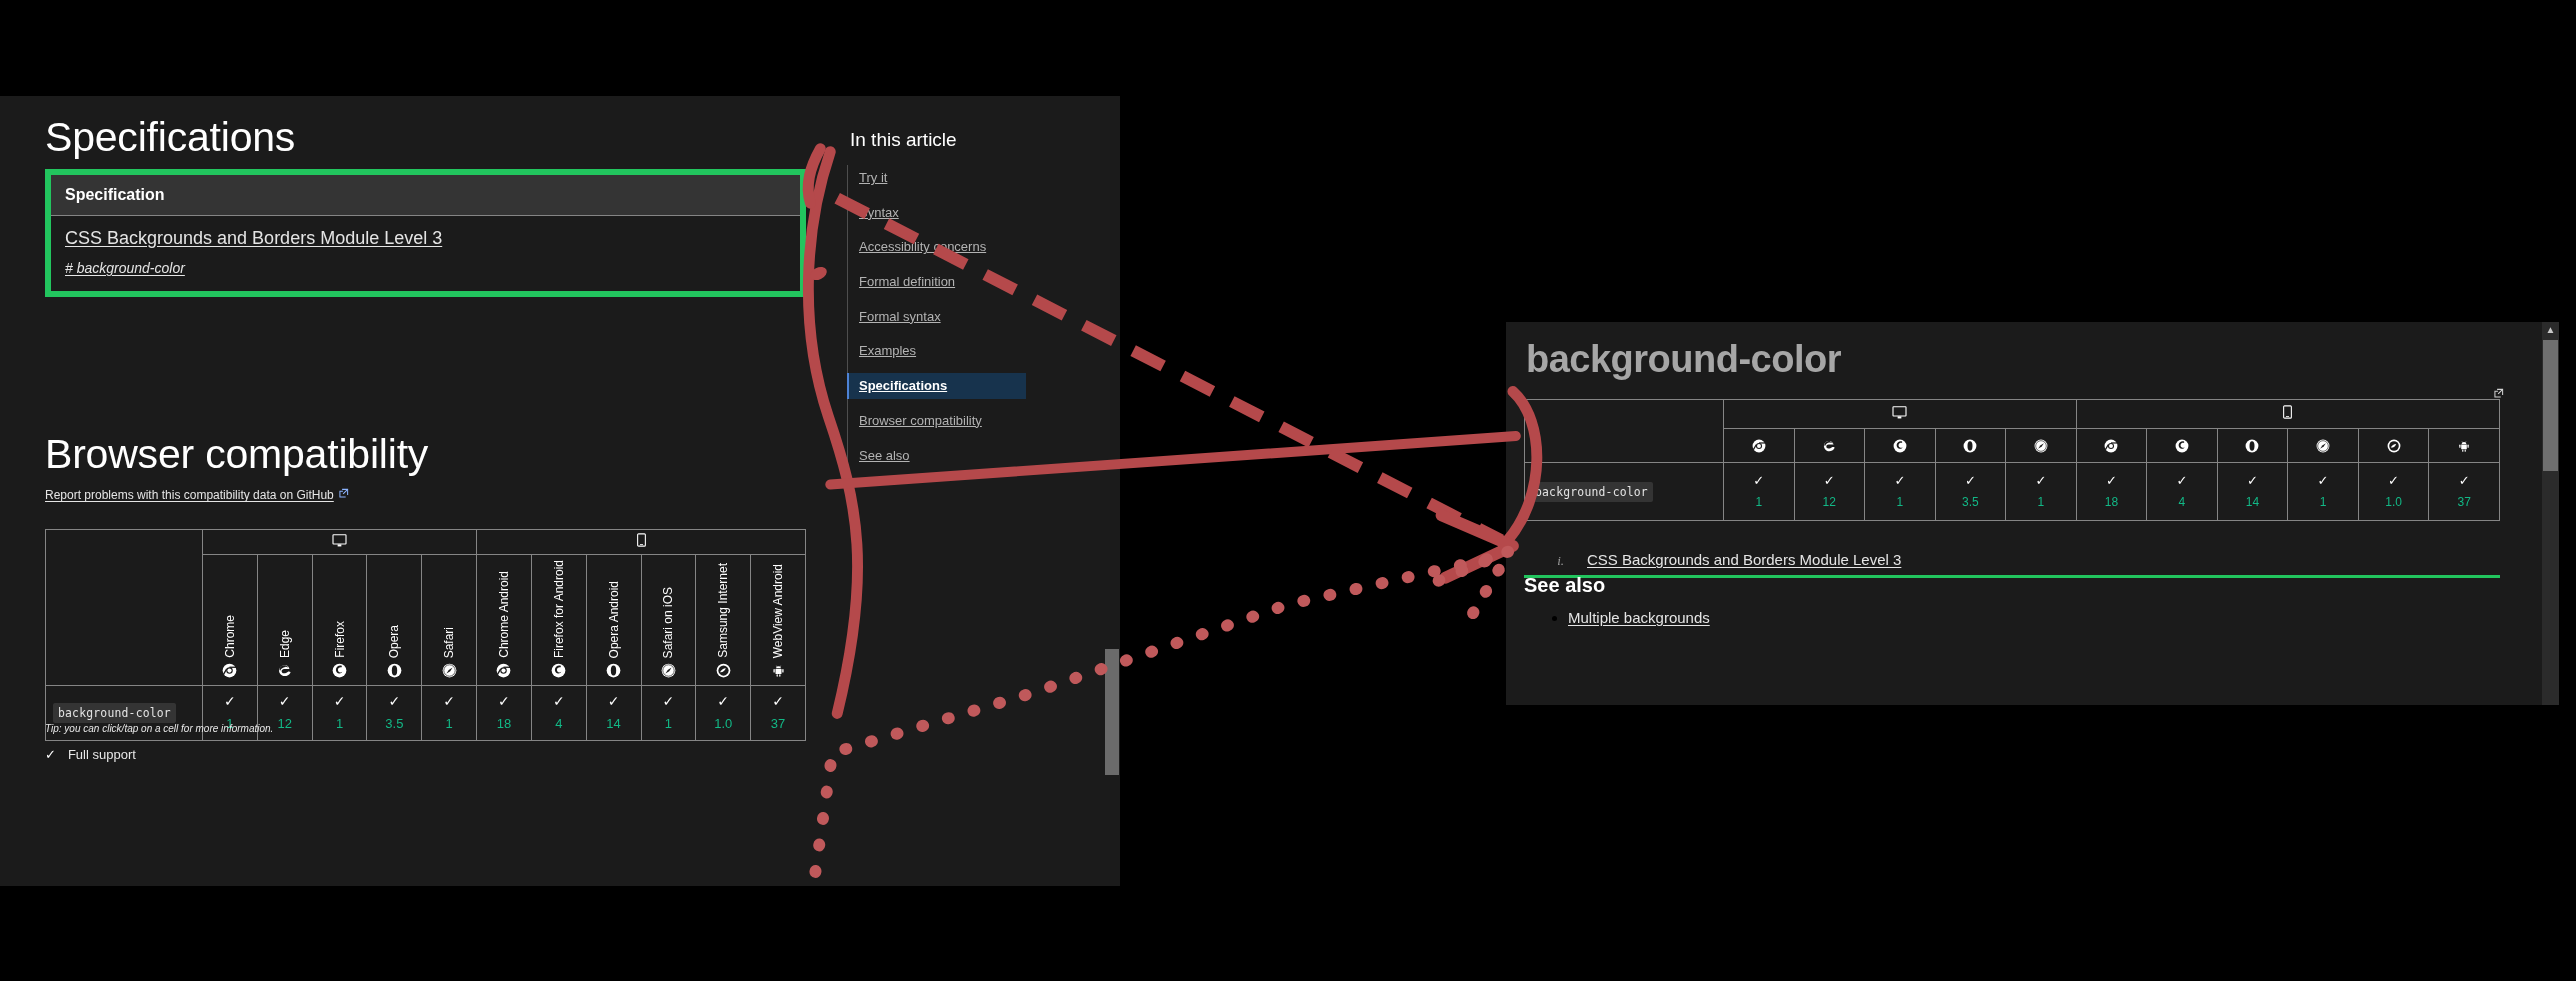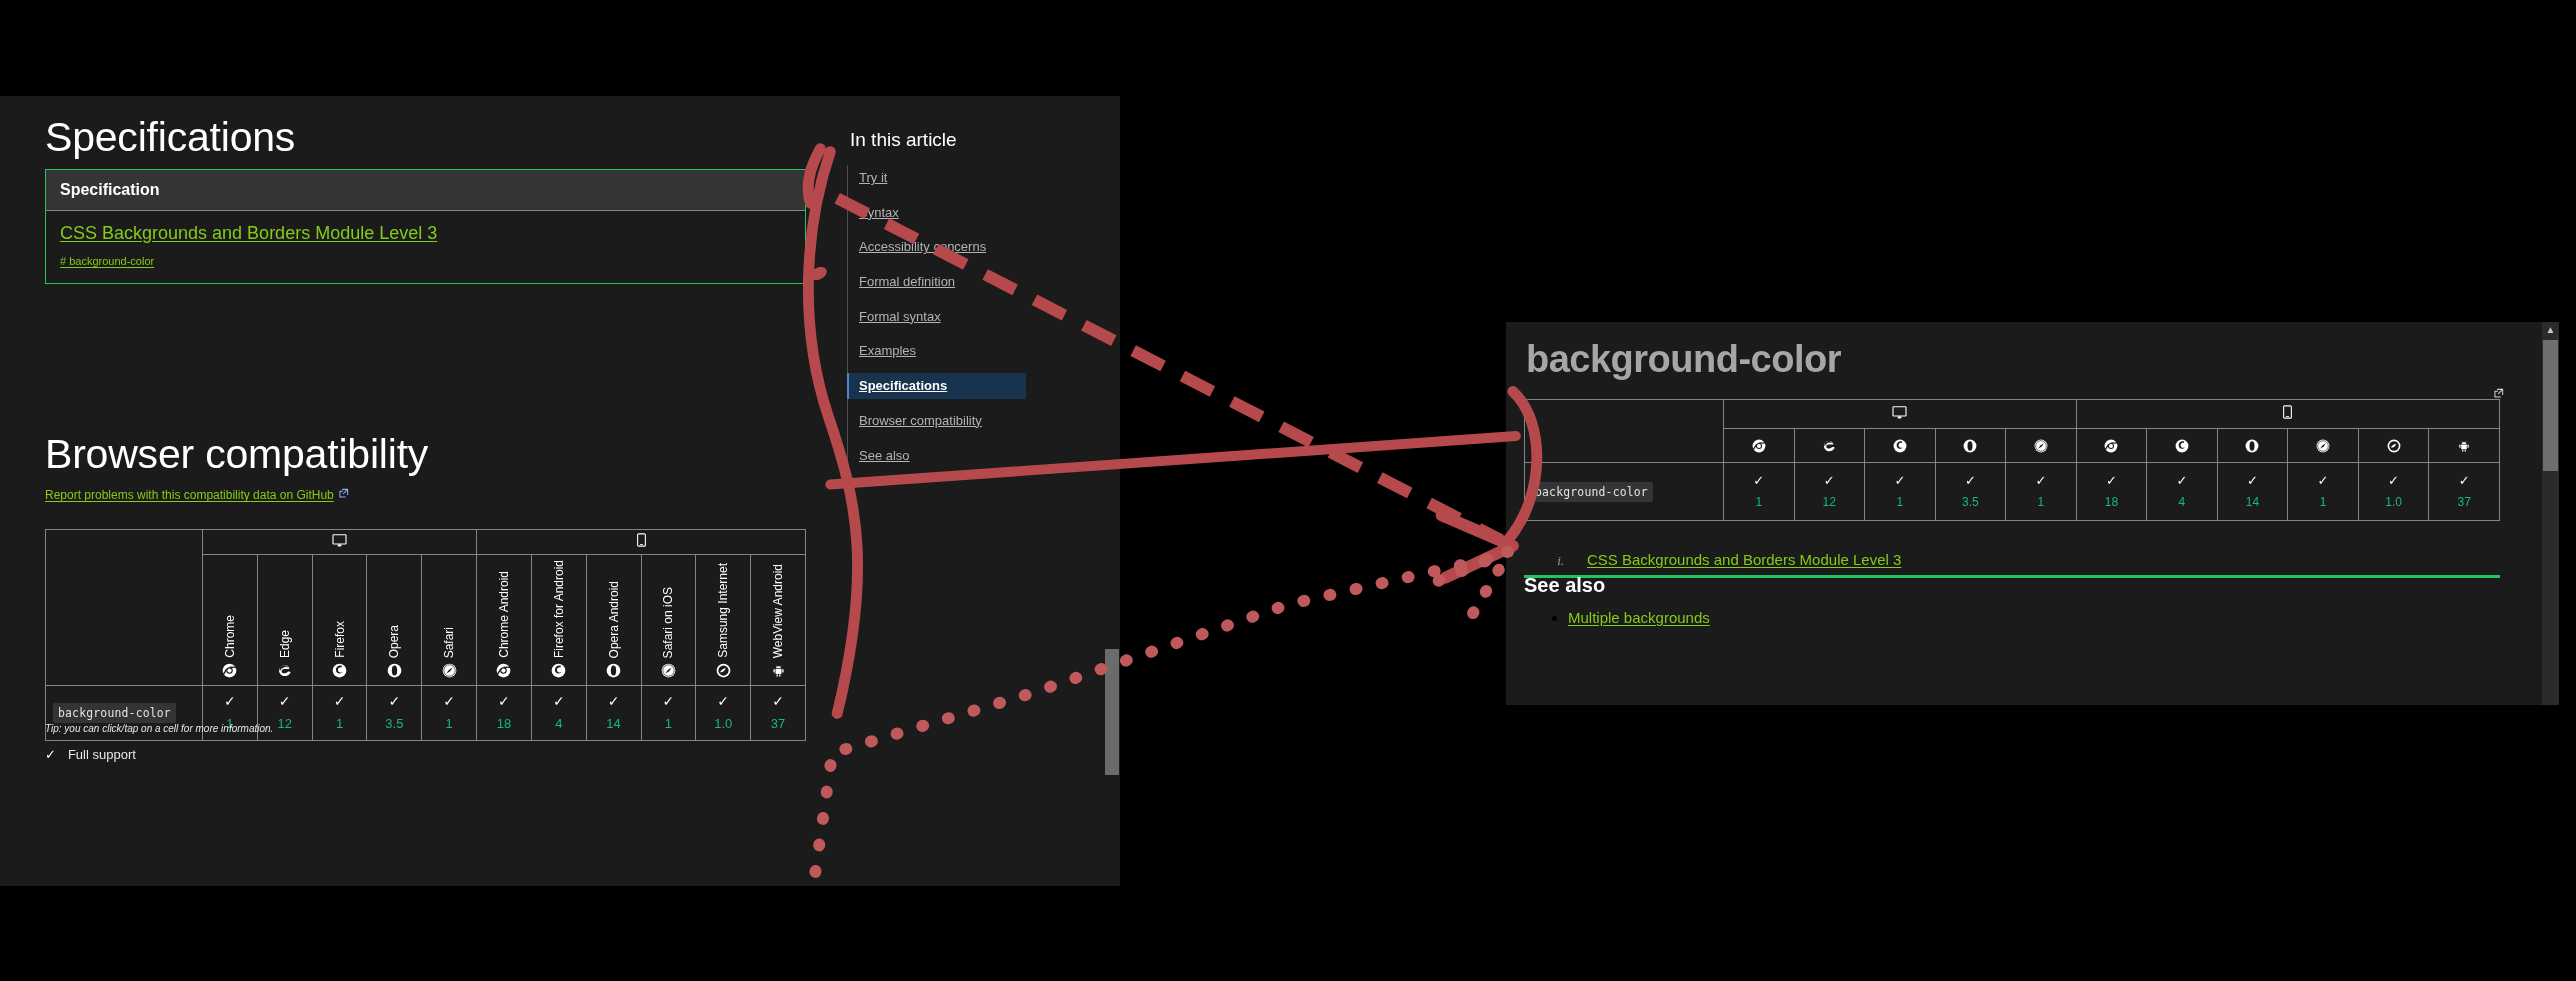--- a/index.html
+++ b/index.html
@@ -27,37 +27,37 @@
     margin: 0; padding: 0; line-height: 1.25;
     letter-spacing: -0.2px;
   }
   #spec-heading { position: absolute; left: 0; top: 16px; }
   #compat-heading { position: absolute; left: 0; top: 333px; }
 
   
   #spec-table {
     position: absolute; left: 0; top: 73px;
     width: 761px;
-    border: 1px solid #22c55e;
+    border: 6px solid #22c55e;
     border-collapse: collapse;
     background: #1b1b1b;
   }
   #spec-table .spec-head {
     background: #343434;
     border-bottom: 1px solid #858585;
     padding: 11px 14px;
     font-size: 16px; font-weight: bold; color: #ffffff;
   }
   #spec-table .spec-body { padding: 12px 14px 14px 14px; }
   a.link {
-    color: #84cc16; text-decoration: underline;
+    color: #e5e5e5; text-decoration: underline;
     text-underline-offset: 2px;
   }
   #spec-link { font-size: 18px; display: inline-block; }
-  #spec-anchor { font-size: 11px; display: inline-block; margin-top: 11px; }
+  #spec-anchor { font-size: 14px; display: inline-block; margin-top: 11px; font-style: italic; }
 
   
   #report-link-row {
     position: absolute; left: 0; top: 392px; font-size: 12px;
   }
   .ext-icon { display:inline-block; width: 11px; height: 11px; margin-left: 4px; position: relative; top: 0px; }
 
   
   #bc-table {
     position: absolute; left: 0; top: 433px;

